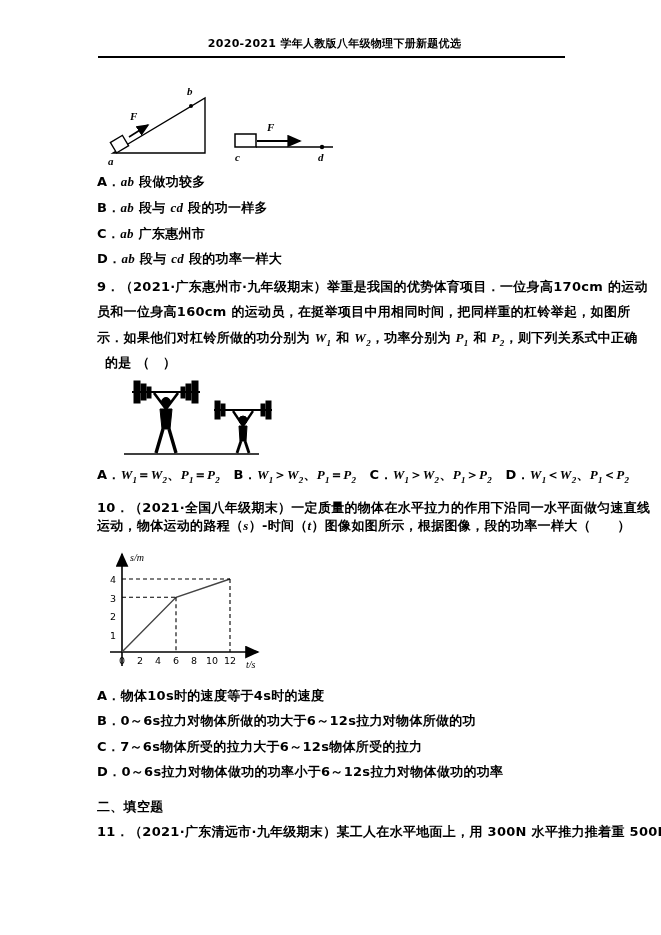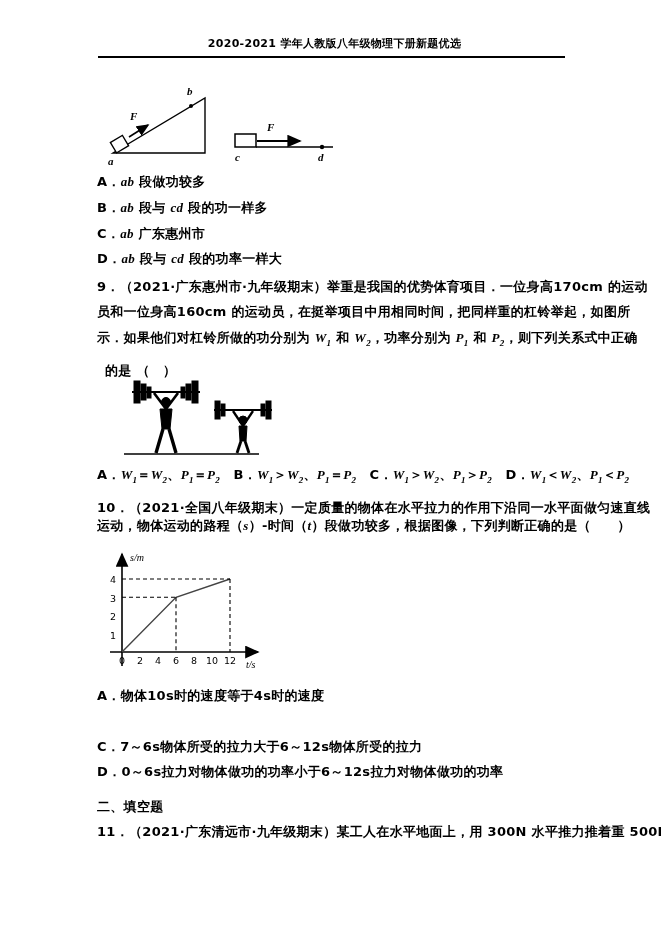--- a/index.html
+++ b/index.html
@@ -53,21 +53,21 @@
   </svg>
 
   <div class="line" style="top:173px;"><span>A．</span><span class="p-i">ab</span><span> 段做功较多</span></div>
   <div class="line" style="top:199px;"><span>B．</span><span class="p-i">ab</span><span> 段与 </span><span class="p-i">cd</span><span> 段的功一样多</span></div>
   <div class="line" style="top:225px;"><span>C．</span><span class="p-i">ab</span><span> 广东惠州市</span></div>
   <div class="line" style="top:250px;"><span>D．</span><span class="p-i">ab</span><span> 段与 </span><span class="p-i">cd</span><span> 段的功率一样大</span></div>
 
   <div class="line" style="top:278px;">9．（2021·广东惠州市·九年级期末）举重是我国的优势体育项目．一位身高170cm 的运动</div>
   <div class="line" style="top:303px;">员和一位身高160cm 的运动员，在挺举项目中用相同时间，把同样重的杠铃举起，如图所</div>
   <div class="line" style="top:329px;"><span>示．如果他们对杠铃所做的功分别为 </span><span class="p-i">W</span><sub class="p-sub">1</sub><span> 和 </span><span class="p-i">W</span><sub class="p-sub">2</sub><span>，功率分别为 </span><span class="p-i">P</span><sub class="p-sub">1</sub><span> 和 </span><span class="p-i">P</span><sub class="p-sub">2</sub><span>，则下列关系式中正确</span></div>
-  <div class="line" style="top:362px;padding-left:8px;">的是 （　）</div>
+  <div class="line" style="top:354px;padding-left:8px;">的是 （　）</div>
 
   <svg style="left:124px;top:380px;" width="135" height="78" viewBox="0 0 135 78">
     <line x1="0" y1="74" x2="135" y2="74" stroke="#000" stroke-width="1.6"></line>
     <g stroke="#000" fill="#000">
       <line x1="8" y1="12" x2="76" y2="12" stroke-width="2"></line>
       <rect x="10" y="1" width="6" height="22"></rect>
         <rect x="17" y="4" width="5" height="16"></rect>
         <rect x="23" y="7" width="4" height="11"></rect>
       <rect x="68" y="1" width="6" height="22"></rect>
         <rect x="62" y="4" width="5" height="16"></rect>
@@ -90,21 +90,21 @@
       <line x1="119" y1="46" x2="129" y2="31" stroke-width="2.3"></line>
       <path d="M115,46 L123,46 L122,61 L116,61 Z"></path>
       <line x1="117" y1="61" x2="113" y2="73" stroke-width="2.8"></line>
       <line x1="121" y1="61" x2="125" y2="73" stroke-width="2.8"></line>
     </g>
   </svg>
 
   <div class="line" style="top:466px;"><span>A．</span><span class="p-i">W</span><sub class="p-sub">1</sub><span>＝</span><span class="p-i">W</span><sub class="p-sub">2</sub><span>、</span><span class="p-i">P</span><sub class="p-sub">1</sub><span>＝</span><span class="p-i">P</span><sub class="p-sub">2</sub><span>　B．</span><span class="p-i">W</span><sub class="p-sub">1</sub><span>＞</span><span class="p-i">W</span><sub class="p-sub">2</sub><span>、</span><span class="p-i">P</span><sub class="p-sub">1</sub><span>＝</span><span class="p-i">P</span><sub class="p-sub">2</sub><span>　C．</span><span class="p-i">W</span><sub class="p-sub">1</sub><span>＞</span><span class="p-i">W</span><sub class="p-sub">2</sub><span>、</span><span class="p-i">P</span><sub class="p-sub">1</sub><span>＞</span><span class="p-i">P</span><sub class="p-sub">2</sub><span>　D．</span><span class="p-i">W</span><sub class="p-sub">1</sub><span>＜</span><span class="p-i">W</span><sub class="p-sub">2</sub><span>、</span><span class="p-i">P</span><sub class="p-sub">1</sub><span>＜</span><span class="p-i">P</span><sub class="p-sub">2</sub></div>
 
   <div class="line" style="top:492px;margin-top:7px;">10．（2021·全国八年级期末）一定质量的物体在水平拉力的作用下沿同一水平面做匀速直线</div>
-  <div class="line" style="top:517px;"><span>运动，物体运动的路程（</span><span class="p-i">s</span><span>）-时间（</span><span class="p-i">t</span><span>）段做功较多，根据图像，下列判断正确的是（　　）</span></div>
+  <div class="line" style="top:517px;"><span>运动，物体运动的路程（</span><span class="p-i">s</span><span>）-时间（</span><span class="p-i">t</span><span>）图像如图所示，根据图像，段的功率一样大（　　）</span></div>
 
   <svg style="left:100px;top:546px;" width="165" height="128" viewBox="0 0 165 128">
     <defs>
       <marker id="ax" markerWidth="10" markerHeight="9" refX="8" refY="4" orient="auto">
         <path d="M0,0 L9,4 L0,8 Z" fill="#000"></path>
       </marker>
     </defs>
     <line x1="22" y1="120" x2="22" y2="8" stroke="#000" stroke-width="1.6" marker-end="url(#ax)"></line>
     <line x1="10" y1="106" x2="158" y2="106" stroke="#000" stroke-width="1.6" marker-end="url(#ax)"></line>
     <text x="30" y="15" class="axlab">s/m</text>
@@ -127,19 +127,20 @@
       <text x="40" y="118" class="tick">2</text>
       <text x="58" y="118" class="tick">4</text>
       <text x="76" y="118" class="tick">6</text>
       <text x="94" y="118" class="tick">8</text>
       <text x="112" y="118" class="tick">10</text>
       <text x="130" y="118" class="tick">12</text>
     </g>
   </svg>
 
   <div class="line" style="top:687px;">A．物体10s时的速度等于4s时的速度</div>
+  <div class="line" style="top:712px;">B．0～6s拉力对物体所做的功大于6～12s拉力对物体所做的功</div>
   <div class="line" style="top:738px;">C．7～6s物体所受的拉力大于6～12s物体所受的拉力</div>
   <div class="line" style="top:763px;">D．0～6s拉力对物体做功的功率小于6～12s拉力对物体做功的功率</div>
 
   <div class="line" style="top:798px;">二、填空题</div>
   <div class="line" style="top:823px;">11．（2021·广东清远市·九年级期末）某工人在水平地面上，用 300N 水平推力推着重 500N</div>
 
 </div>
 
 </body></html>

